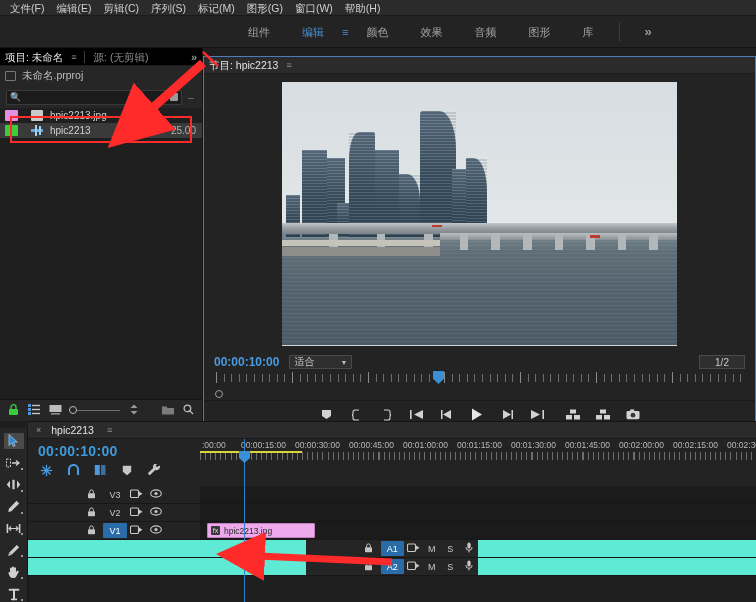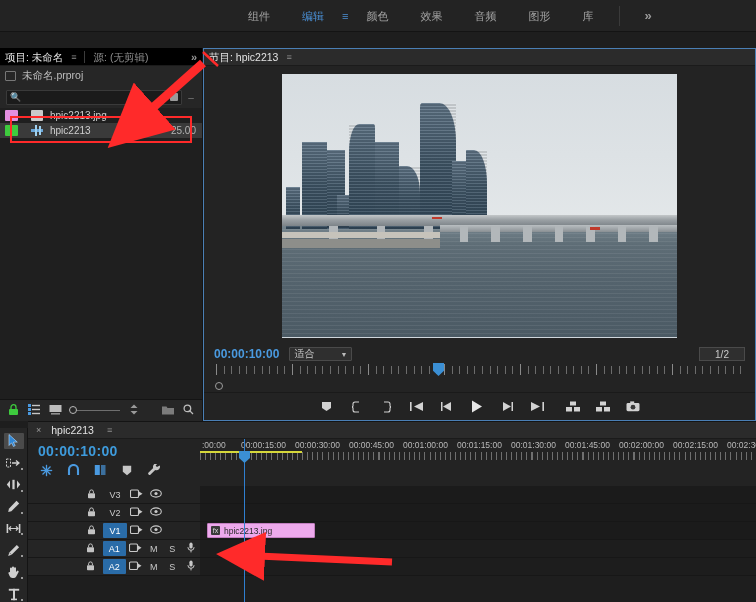--- a/index.html
+++ b/index.html
@@ -82,21 +82,21 @@
   .bin-rate { margin-left:auto; margin-right:6px; color:#b4b4b4; }
 
   .proj-footer { height:22px; background:#262626; display:flex; align-items:center; gap:9px; padding:0 8px;
                  border-top:1px solid #141414; }
   .slider-track { width:70px; height:1px; background:#6e6e6e; position:relative; }
   .slider-knob { width:8px; height:8px; border:1.5px solid #b9b9b9; border-radius:50%; position:absolute;
                  left:-2px; top:-4px; background:#262626; }
 
   
   .program-panel {
-    position:absolute; left:203px; top:0; width:553px; height:373px;
+    position:absolute; left:203px; top:8px; width:553px; height:373px;
     background:#232323; border:1px solid #4a7fb5; border-left:1px solid #4a7fb5;
     display:flex; flex-direction:column;
   }
   .prog-tabrow { height:17px; background:#2b2b2b; display:flex; align-items:center; border-bottom:1px solid #1b1b1b; }
   .prog-stage { flex:1; background:#232323; position:relative; display:flex; align-items:center; justify-content:center; }
 
   .video-frame { width:395px; height:264px; position:relative; overflow:hidden; background:#cfd6dc; }
   
   .sky { position:absolute; left:0; top:0; width:100%; height:56%;
          background:linear-gradient(180deg,#d7dde1 0%,#dde2e5 55%,#e3e7e9 100%); }
@@ -170,21 +170,21 @@
   .tl-ruler { position:absolute; left:172px; top:17px; right:0; height:27px; background:#232323; }
   .ruler-labels { position:relative; height:13px; }
   .rl { position:absolute; top:1px; font-size:8.5px; color:#b9b9b9; white-space:nowrap; }
   .ruler-ticks { position:absolute; left:0; right:0; top:13px; height:8px;
      background:repeating-linear-gradient(90deg,#6f6f6f 0 1px, transparent 1px 5.1px); }
   .workarea { position:absolute; left:0; top:12px; width:102px; height:2px; background:#d6d83a; }
 
   .tl-tracks { position:absolute; left:0; top:64px; right:0; bottom:0; background:#1e1e1e; }
   .trk { height:18px; display:flex; align-items:center; position:relative;
          border-bottom:1px solid #171717; background:#232323;justify-content:flex-end; }
-  .trk.audio { background:#5eead4; }
+  .trk.audio { background:#5eead4;flex-direction:column; }
   .trk-head { width:172px; height:100%; display:flex; align-items:center; gap:0px; background:#232323; position:relative;}
   .trk.audio .trk-head { background:#252525; }
   .lk { width:16px; text-align:center; color:#c3c3c3; font-size:9px; margin-left:55px;}
   .tname { width:24px; height:15px; display:flex; align-items:center; justify-content:center;
            font-size:9px; color:#c9c9c9; margin-left:4px; border-radius:1px; }
   .tname.on { background:#2a6ca8; color:#ffffff; }
   .tmini { width:19px; text-align:center; color:#c9c9c9; font-size:9px; }
   .trk-body { flex:1; height:100%; position:relative; background:#1b1b1b; }
   .trk.audio .trk-body { background:#1d1d1d; }
 
@@ -203,20 +203,30 @@
 
   
   .red-rect { position:absolute; border:2px solid #ff2a2a; pointer-events:none; z-index:30; }
   svg.anno { position:absolute; left:0; top:0; width:756px; height:602px; pointer-events:none; z-index:31; }
 </style>
 </head>
 <body>
 
 <div class="app">
 
+  <div class="menubar">
+    <div class="mi">文件(F)</div>
+    <div class="mi">编辑(E)</div>
+    <div class="mi">剪辑(C)</div>
+    <div class="mi">序列(S)</div>
+    <div class="mi">标记(M)</div>
+    <div class="mi">图形(G)</div>
+    <div class="mi">窗口(W)</div>
+    <div class="mi">帮助(H)</div>
+  </div>
 
   <div class="workspacebar">
     <div class="ws-left"></div>
     <div class="ws-tabs">
       <div class="ws-tab">组件</div>
       <div class="ws-tab active">编辑</div>
       <div class="ws-burger">≡</div>
       <div class="ws-tab">颜色</div>
       <div class="ws-tab">效果</div>
       <div class="ws-tab">音频</div>

